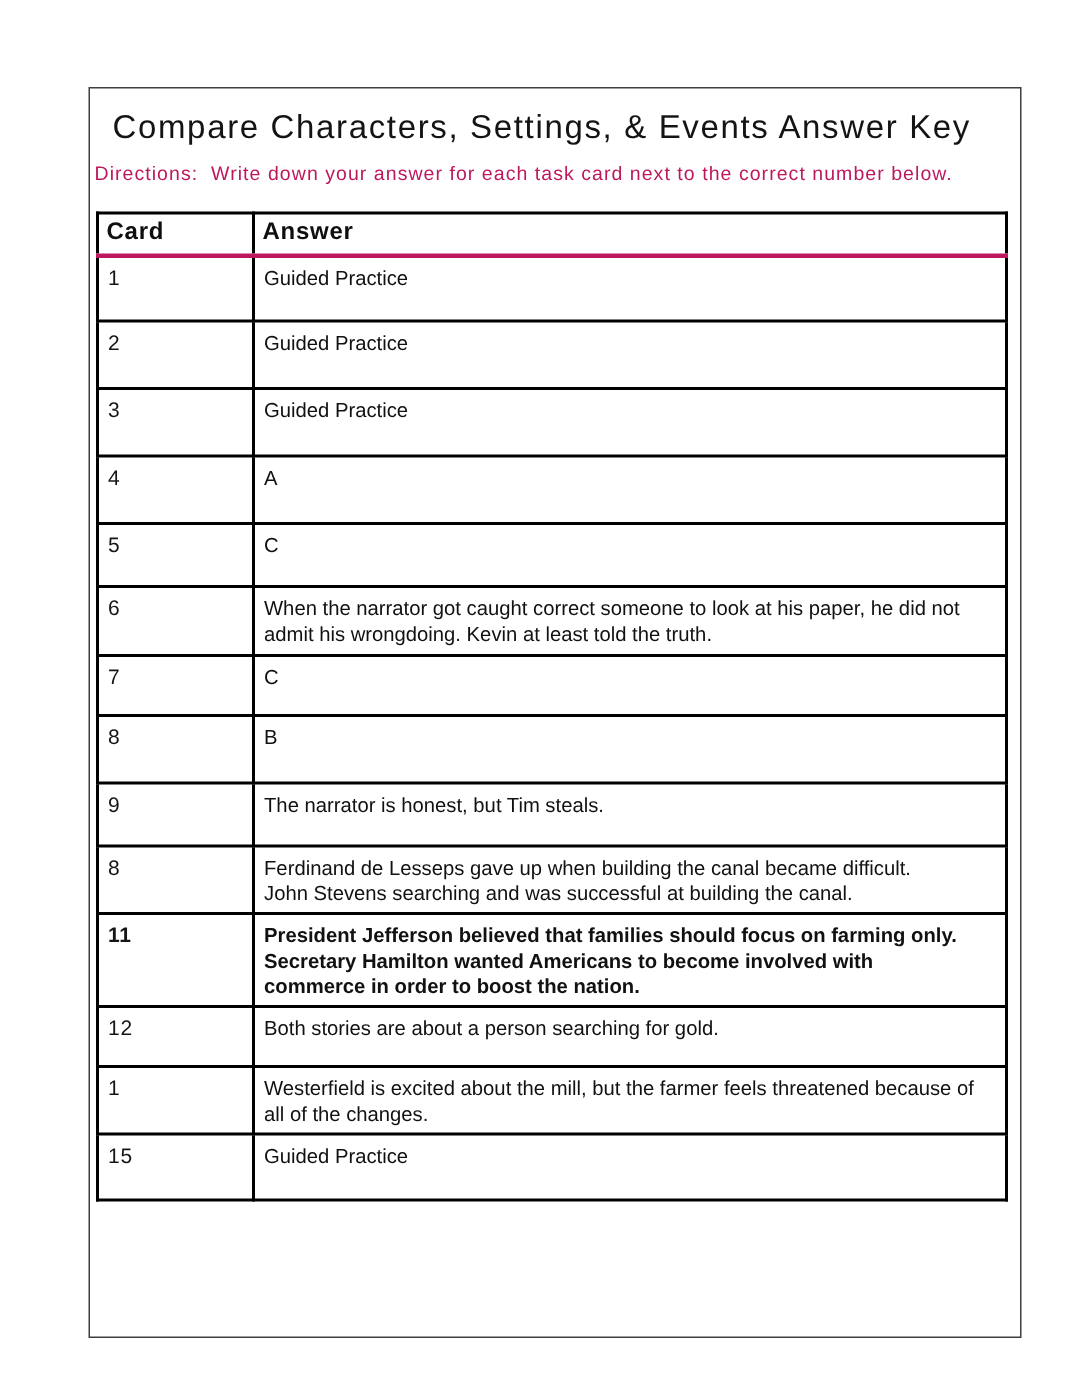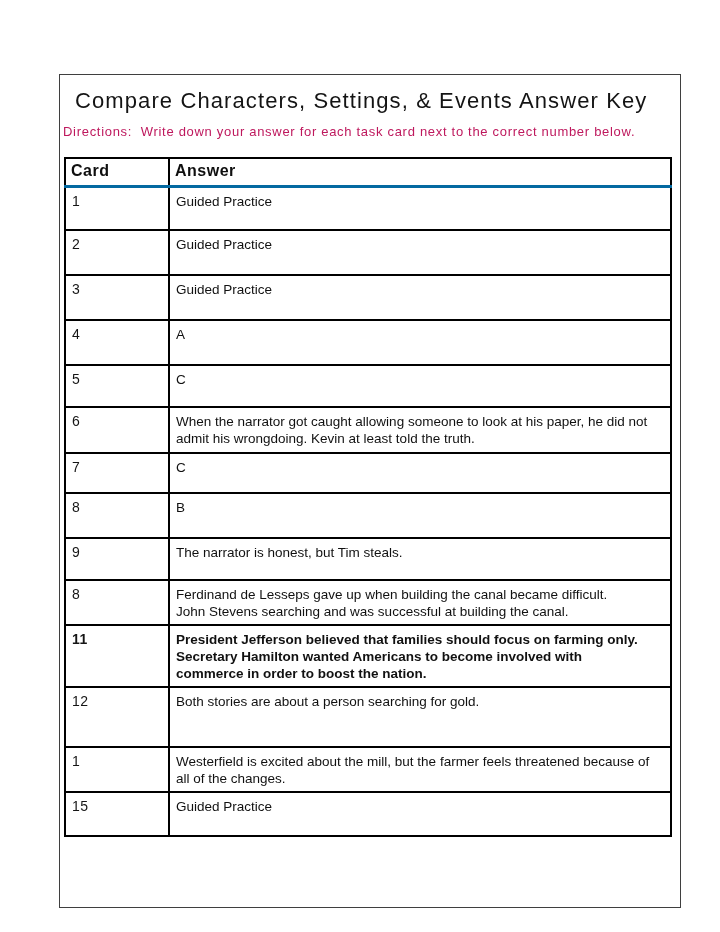--- a/index.html
+++ b/index.html
@@ -15,21 +15,20 @@
     position: relative;
   }
   .page {
     position: absolute;
     left: 59px;
     top: 58px;
     width: 622px;
     height: 834px;
     border: 1px solid #3f3f3f;
     background: #ffffff;
-    margin-top: 16px;
   }
   .title {
     margin: 13px 14px 0 15px;
     font-size: 22px;
     font-weight: 400;
     letter-spacing: 1.1px;
     line-height: 26px;
     color: #141414;
     white-space: nowrap;
   }
@@ -55,21 +54,21 @@
     text-align: left;
     overflow: hidden;
   }
   .answer-key thead th {
     height: 28px;
     font-size: 16px;
     font-weight: 700;
     letter-spacing: 0.5px;
     color: #0f0f0f;
     padding: 3px 4px 2px 5px;
-    border-bottom: 3px solid #0369a1;
+    border-bottom: 3px solid #be185d;
   }
   td.card-cell {
     font-size: 14px;
     color: #151515;
     padding: 5px 4px 2px 6px;
     letter-spacing: 0.5px;
   }
   td.answer-cell {
     font-size: 13.5px;
     color: #111111;
@@ -81,21 +80,21 @@
   tbody tr:nth-child(2)  { height: 45px; }
   tbody tr:nth-child(3)  { height: 45px; }
   tbody tr:nth-child(4)  { height: 45px; }
   tbody tr:nth-child(5)  { height: 42px; }
   tbody tr:nth-child(6)  { height: 46px; }
   tbody tr:nth-child(7)  { height: 40px; }
   tbody tr:nth-child(8)  { height: 45px; }
   tbody tr:nth-child(9)  { height: 42px; }
   tbody tr:nth-child(10) { height: 45px; }
   tbody tr:nth-child(11) { height: 58px; font-weight: bold; }
-  tbody tr:nth-child(12) { height: 60px; }
+  tbody tr:nth-child(12) { height: 40px; }
   tbody tr:nth-child(13) { height: 43px; }
   tbody tr:nth-child(14) { height: 44px; }
   tbody tr:nth-child(15) { height: 41px; }
 </style>
 </head>
 <body>
 
 <div class="page">
   <h1 class="title">Compare Characters, Settings, &amp; Events Answer Key</h1>
   <p class="directions">Directions:  Write down your answer for each task card next to the correct number below.</p>
@@ -127,21 +126,21 @@
       <tr>
         <td class="card-cell">4</td>
         <td class="answer-cell">A</td>
       </tr>
       <tr>
         <td class="card-cell">5</td>
         <td class="answer-cell">C</td>
       </tr>
       <tr>
         <td class="card-cell">6</td>
-        <td class="answer-cell">When the narrator got caught allowing someone to look at his paper, he did not admit his wrongdoing. Kevin at least told the truth.</td>
+        <td class="answer-cell">When the narrator got caught correct someone to look at his paper, he did not admit his wrongdoing. Kevin at least told the truth.</td>
       </tr>
       <tr>
         <td class="card-cell">7</td>
         <td class="answer-cell">C</td>
       </tr>
       <tr>
         <td class="card-cell">8</td>
         <td class="answer-cell">B</td>
       </tr>
       <tr>

